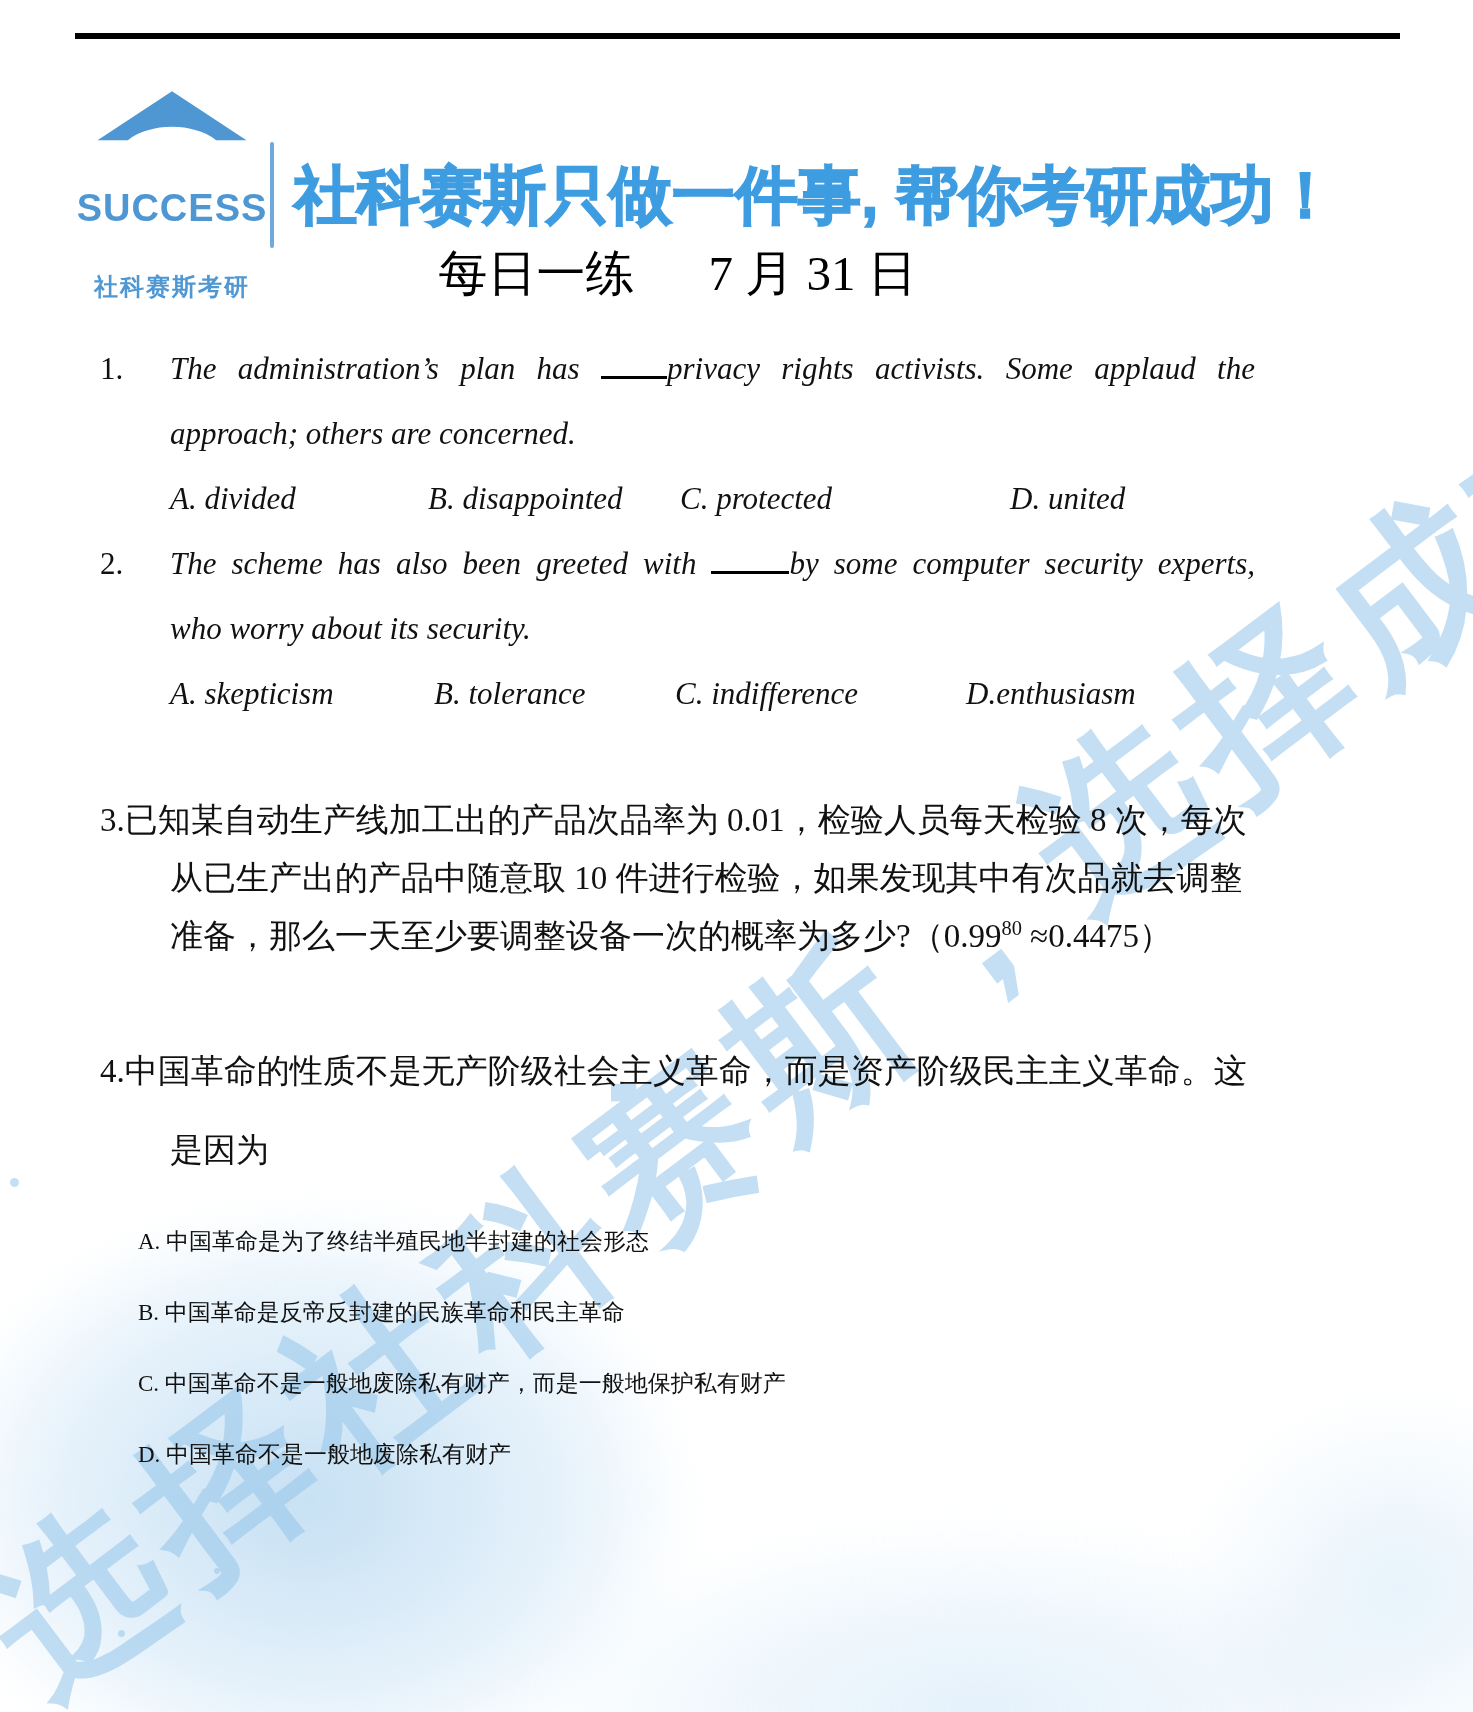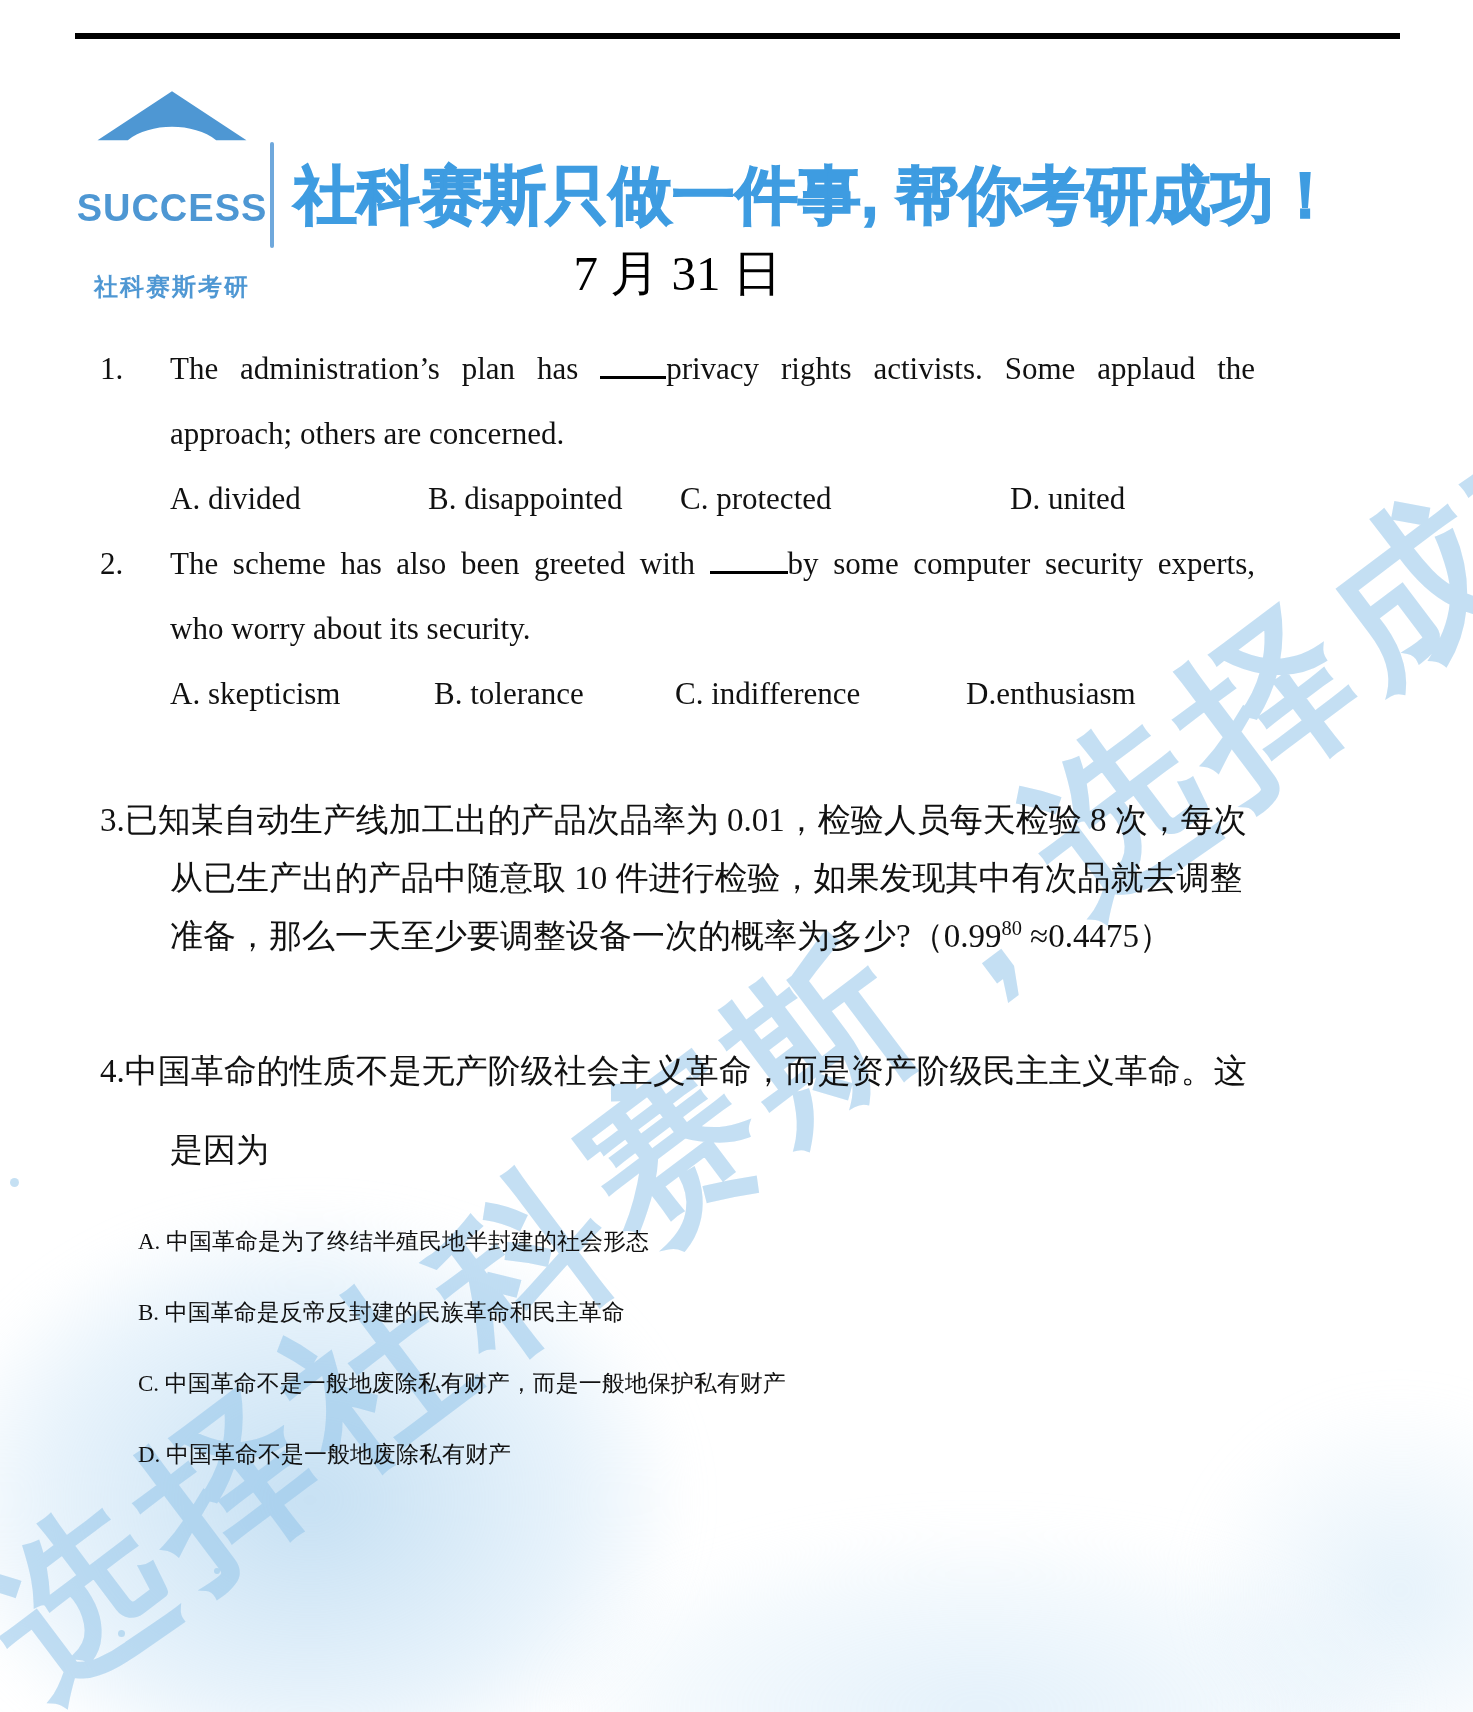--- a/index.html
+++ b/index.html
@@ -77,21 +77,21 @@
     position:absolute;z-index:2;left:100px;top:243px;width:1155px;
     display:flex;justify-content:center;gap:74px;
     font-size:49px;line-height:62px;color:#000;white-space:nowrap;
   }
 
   
   .content{position:absolute;z-index:2;left:100px;top:336px;width:1155px;}
   .question{position:relative;}
   .qnum{position:absolute;left:0;top:0;font-size:31px;line-height:65px;}
   .line{white-space:nowrap;}
-  .eng{font-size:31px;line-height:65px;padding-left:70px;}
+  .eng{font-size:31px;line-height:65px;padding-left:70px;font-style:italic;}
   .justify{text-align:justify;text-align-last:justify;}
   .blank{display:inline-block;height:4px;border-bottom:3px solid #000;vertical-align:baseline;}
   .blank.w1{width:66px;}
   .blank.w2{width:78px;}
   .opts .opt{display:inline-block;}
   .q1 .opt1{width:258px;} .q1 .opt2{width:252px;} .q1 .opt3{width:330px;}
   .q2 .opt1{width:264px;} .q2 .opt2{width:241px;} .q2 .opt3{width:291px;}
   .cjk{font-size:33px;line-height:58px;}
   .indent{padding-left:70px;}
   .q3{margin-top:65px;}
@@ -123,20 +123,21 @@
         <path d="M4,64 L95,4 L186,64 L149,64 C122,42 68,42 41,64 Z" fill="#4E97D3"></path>
       </svg>
       <div class="logo-title">SUCCESS</div>
       <div class="logo-subtitle">社科赛斯考研</div>
     </div>
     <div class="logo-divider"></div>
     <div class="slogan">社科赛斯只做一件事, 帮你考研成功！</div>
   </div>
 
   <div class="title-row">
+    <span>每日一练</span>
     <span>7 月 31 日</span>
   </div>
 
   <div class="content">
 
     <div class="question q1">
       <div class="qnum">1.</div>
       <div class="line eng justify"><span>The administration’s plan has</span> <span class="blank w1"></span><span>privacy rights activists. Some applaud the</span></div>
       <div class="line eng">approach; others are concerned.</div>
       <div class="line eng opts"><span class="opt opt1">A. divided</span><span class="opt opt2">B. disappointed</span><span class="opt opt3">C. protected</span><span class="opt">D. united</span></div>

